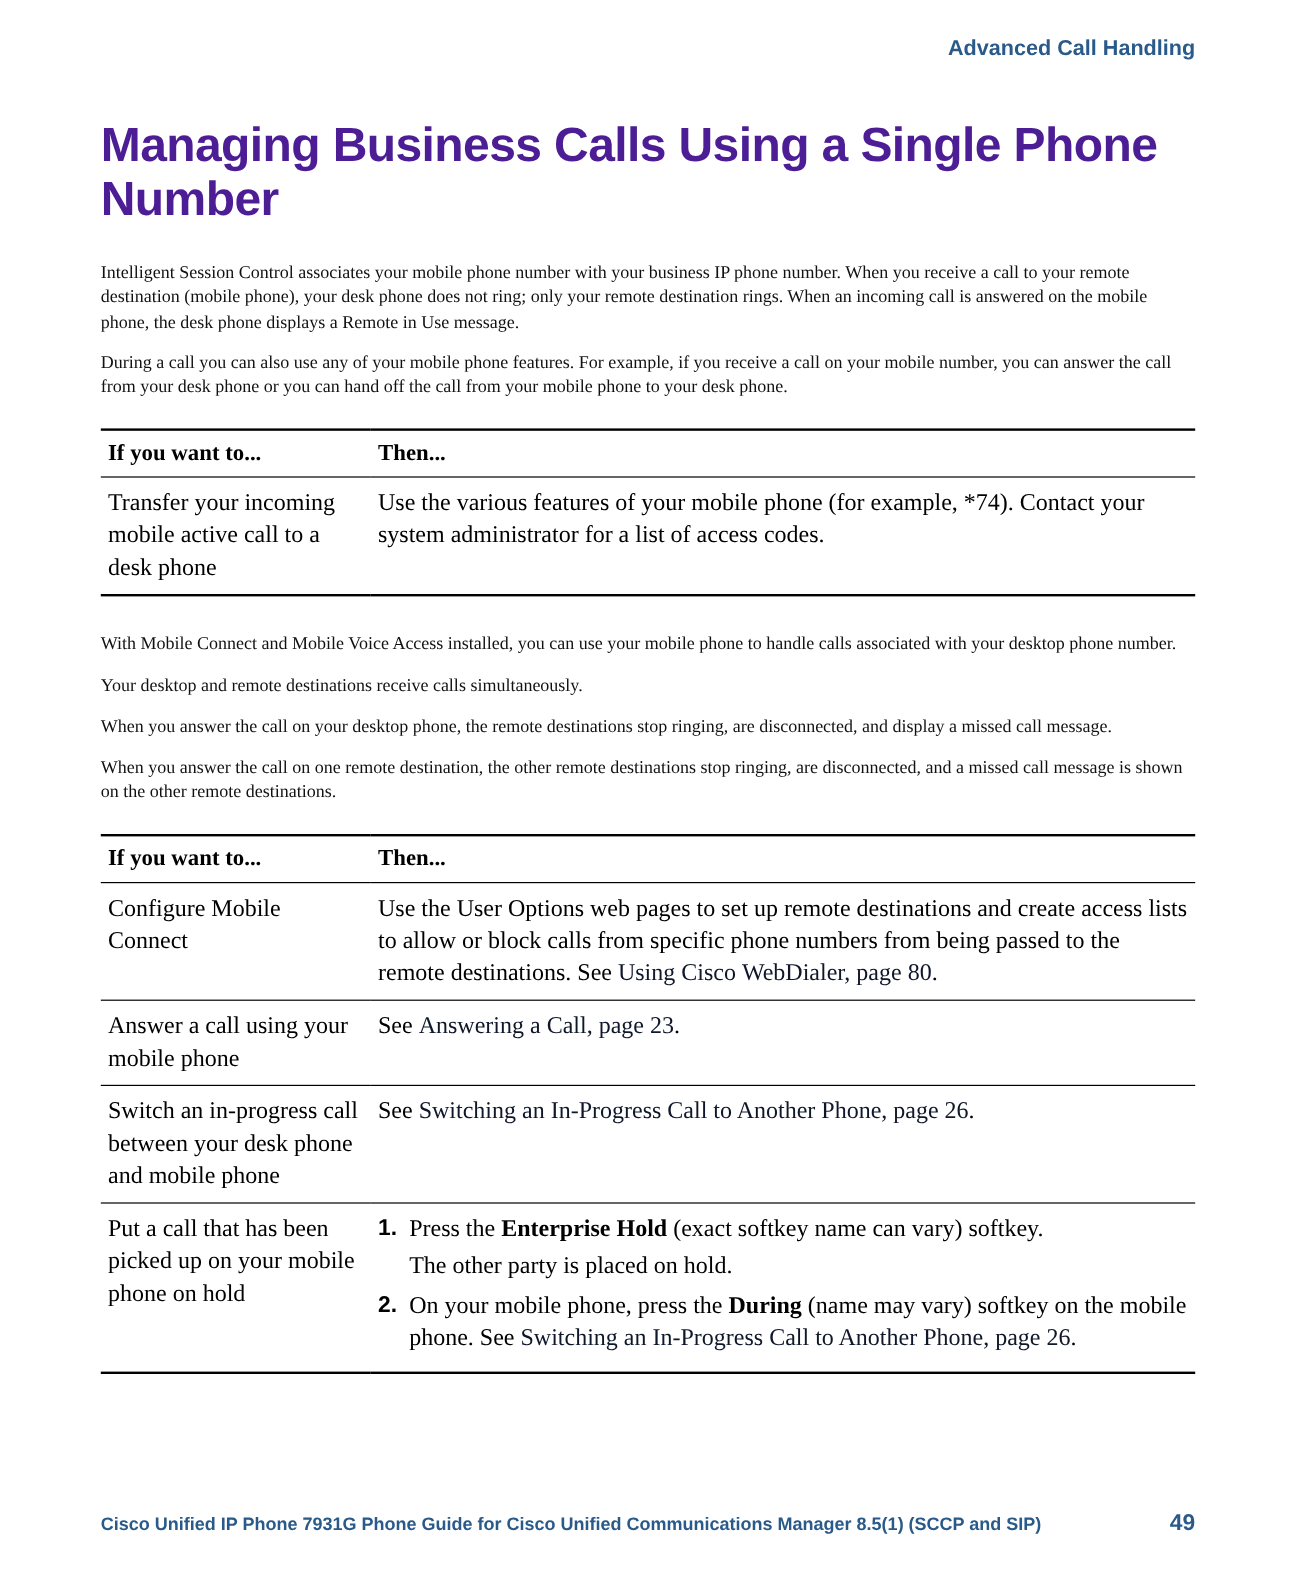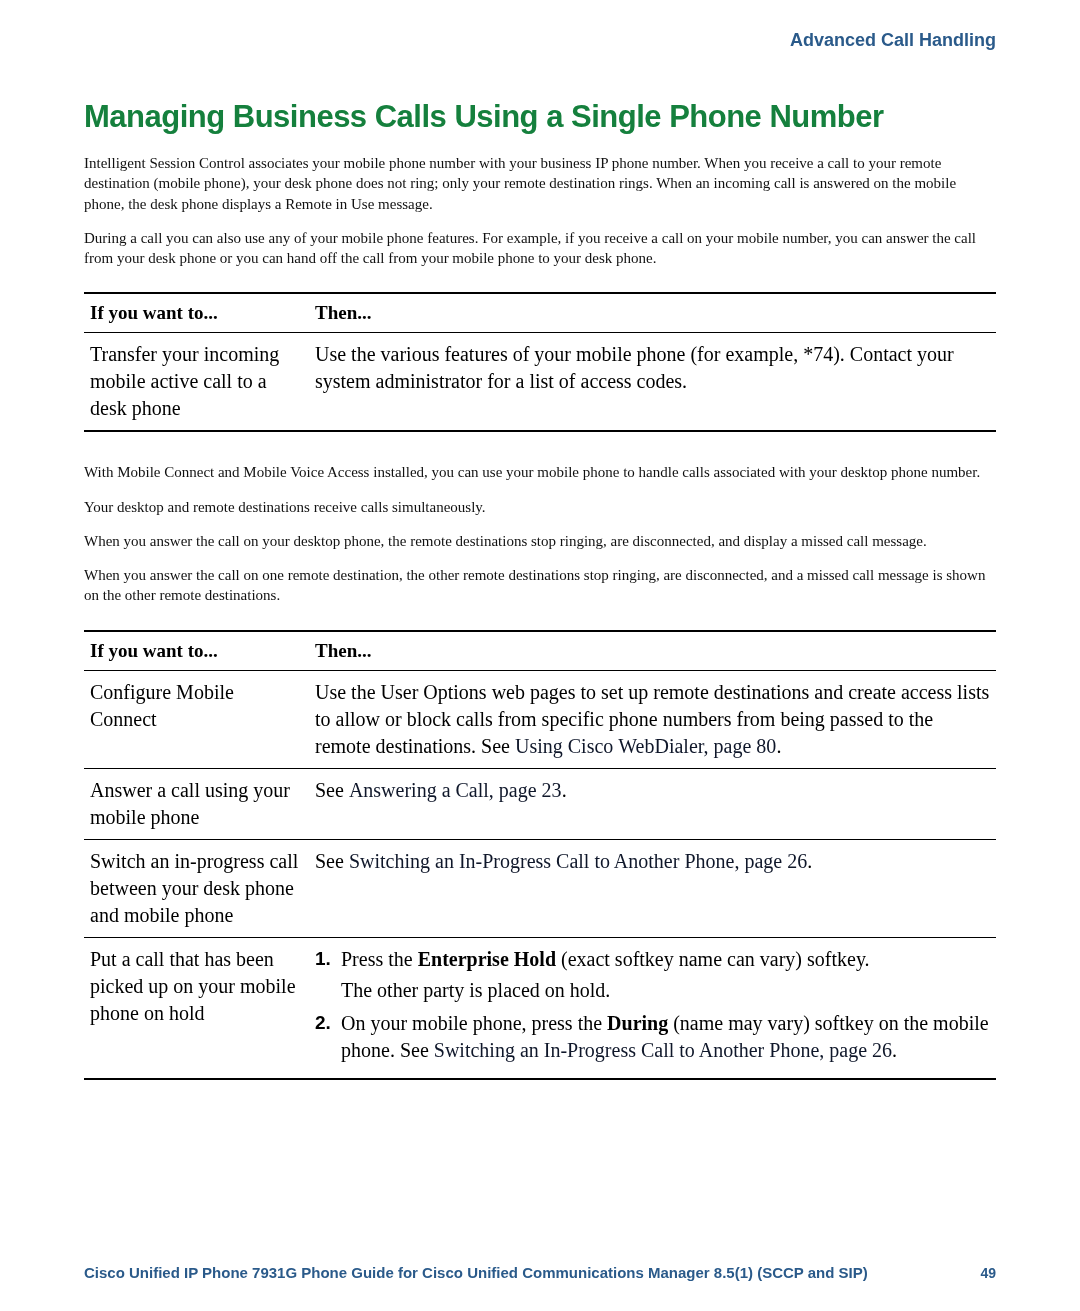--- a/index.html
+++ b/index.html
@@ -18,25 +18,25 @@
     }
     .section-header {
       text-align: right;
       color: #2a5a8a;
       font-family: Arial, Helvetica, sans-serif;
       font-weight: bold;
       font-size: 18px;
       margin-bottom: 48px;
     }
     .heading {
-      color: #15803d;
-      font-family: Arial, Helvetica, sans-serif;
-      font-weight: bold;
-      font-size: 31px;
-      margin-bottom: 18px;
+      color: #4c1d95;
+      font-family: Arial, Helvetica, sans-serif;
+      font-weight: bold;
+      font-size: 40px;
+      margin-bottom: 29px;
       letter-spacing: -0.5px;
     }
     .body-text {
       font-size: 15px;
       line-height: 1.35;
       margin-bottom: 14px;
       color: #111;
     }
     table {
       width: 100%;
@@ -104,21 +104,21 @@
       align-items: baseline;
       font-family: Arial, Helvetica, sans-serif;
       font-weight: bold;
       color: #2a5a8a;
       gap: 28px;
     }
     .footer-title {
       font-size: 15px;
     }
     .footer-page {
-      font-size: 14px;
+      font-size: 19px;
     }
     .bold {
       font-weight: bold;
     }
   </style>
 </head>
 <body>
 
 <div class="section-header">Advanced Call Handling</div>
 

